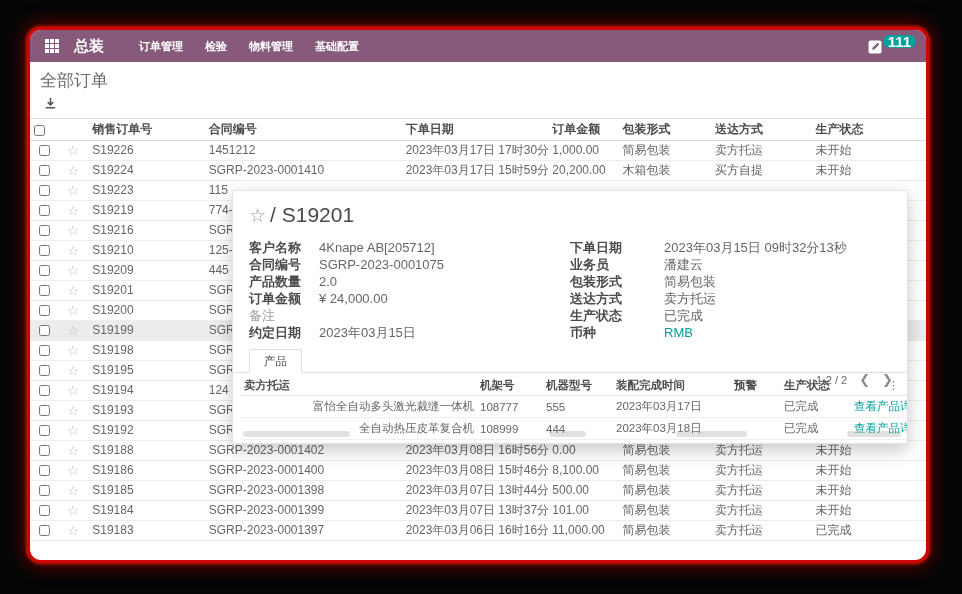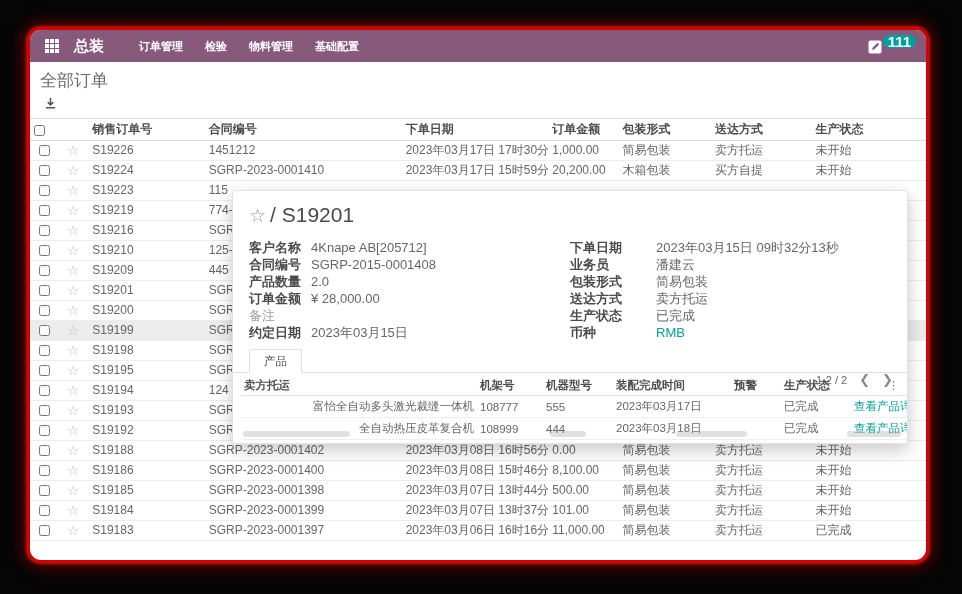--- a/index.html
+++ b/index.html
@@ -54,21 +54,21 @@
   .p-title{position:absolute;left:16px;top:12px;font-size:21px;color:#494949;display:flex;align-items:center;gap:4px;}
   .p-star{color:#9a9a9a;font-size:19px;cursor:pointer;}
   .fields{position:absolute;top:48px;font-size:13px;}
   .fields.left{left:16px;width:300px;}
   .fields.right{left:337px;width:320px;}
   .frow{height:17px;display:flex;align-items:center;}
   .flabel{font-weight:bold;color:#4c4c4c;}
   .fields.left .flabel{width:62px;}
   .fields.right .flabel{width:86px;}
   .flabel.muted{color:#9d9d9d;font-weight:normal;}
-  .fvalue{color:#666;}
+  .fvalue{color:#666;margin-left:8px;}
   .fvalue.link{color:#00a09d;cursor:pointer;}
   .tabbar{position:absolute;left:0;top:158px;width:100%;height:24px;border-bottom:1px solid #ddd;box-sizing:border-box;}
   .tab{position:absolute;left:16px;top:0;height:24px;line-height:22px;padding:0 14px;font-size:11.5px;
        color:#4c4c4c;background:#fff;border:1px solid #ddd;border-bottom:1px solid #fff;
        border-radius:2px 2px 0 0;box-sizing:border-box;cursor:pointer;}
   .pager{position:absolute;right:14px;top:169px;font-size:11px;color:#666;display:flex;gap:12px;align-items:center;margin-top:12px;}
   .pg-btn{color:#8a8a8a;font-size:13px;cursor:pointer;}
   .kebab{position:absolute;right:8px;top:188px;color:#666;font-size:11px;cursor:pointer;}
   .pt{position:absolute;left:8px;top:184px;border-collapse:collapse;table-layout:fixed;width:660px;
       font-size:11.5px;color:#666;}
@@ -377,29 +377,29 @@
         <span class="p-star">☆</span>
         <span>/ S19201</span>
       </div>
       <div class="fields left">
           <div class="frow">
             <span class="flabel">客户名称</span>
             <span class="fvalue">4Knape AB[205712]</span>
           </div>
           <div class="frow">
             <span class="flabel">合同编号</span>
-            <span class="fvalue">SGRP-2015-0001408</span>
+            <span class="fvalue">SGRP-2023-0001075</span>
           </div>
           <div class="frow">
             <span class="flabel">产品数量</span>
             <span class="fvalue">2.0</span>
           </div>
           <div class="frow">
             <span class="flabel">订单金额</span>
-            <span class="fvalue">¥ 28,000.00</span>
+            <span class="fvalue">¥ 24,000.00</span>
           </div>
           <div class="frow">
             <span class="flabel muted">备注</span>
             <span class="fvalue"></span>
           </div>
           <div class="frow">
             <span class="flabel">约定日期</span>
             <span class="fvalue">2023年03月15日</span>
           </div>
         </div>

